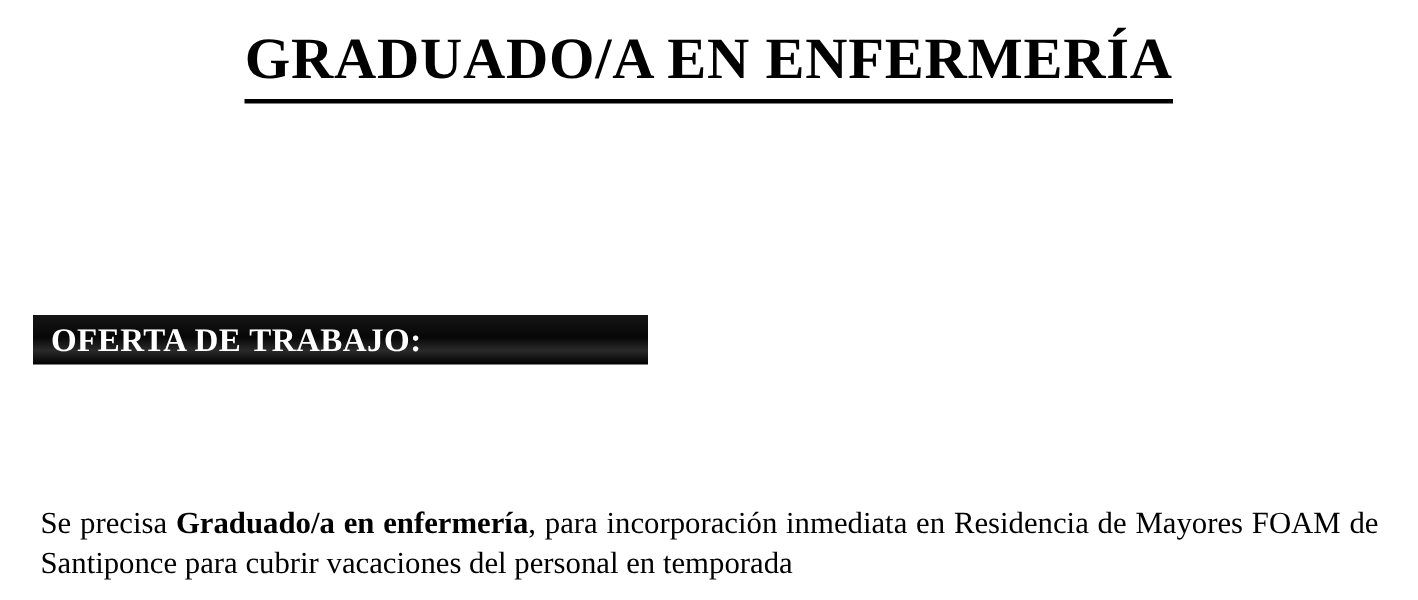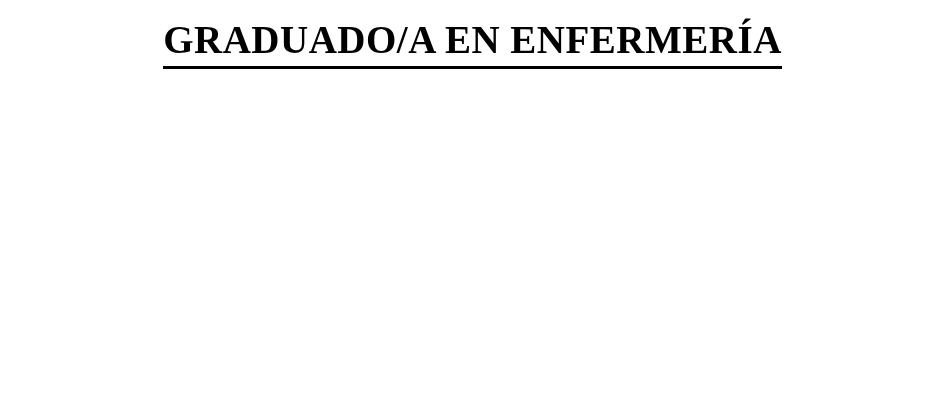--- a/index.html
+++ b/index.html
@@ -78,15 +78,21 @@
 </style>
 </head>
 <body>
 
 <div class="page">
 
   <div class="doc-title">
     <span class="underline">GRADUADO/A EN ENFERMERÍA</span>
   </div>
 
+  <div class="section-banner">
+    <span class="banner-text">OFERTA DE TRABAJO:</span>
+  </div>
 
+  <div class="body-text">
+    <p class="para"><span>Se precisa </span><b>Graduado/a en enfermería</b><span>, para incorporación inmediata en Residencia de Mayores FOAM de Santiponce para cubrir vacaciones del personal en temporada</span></p>
+  </div>
 
 </div>
 
 </body></html>

